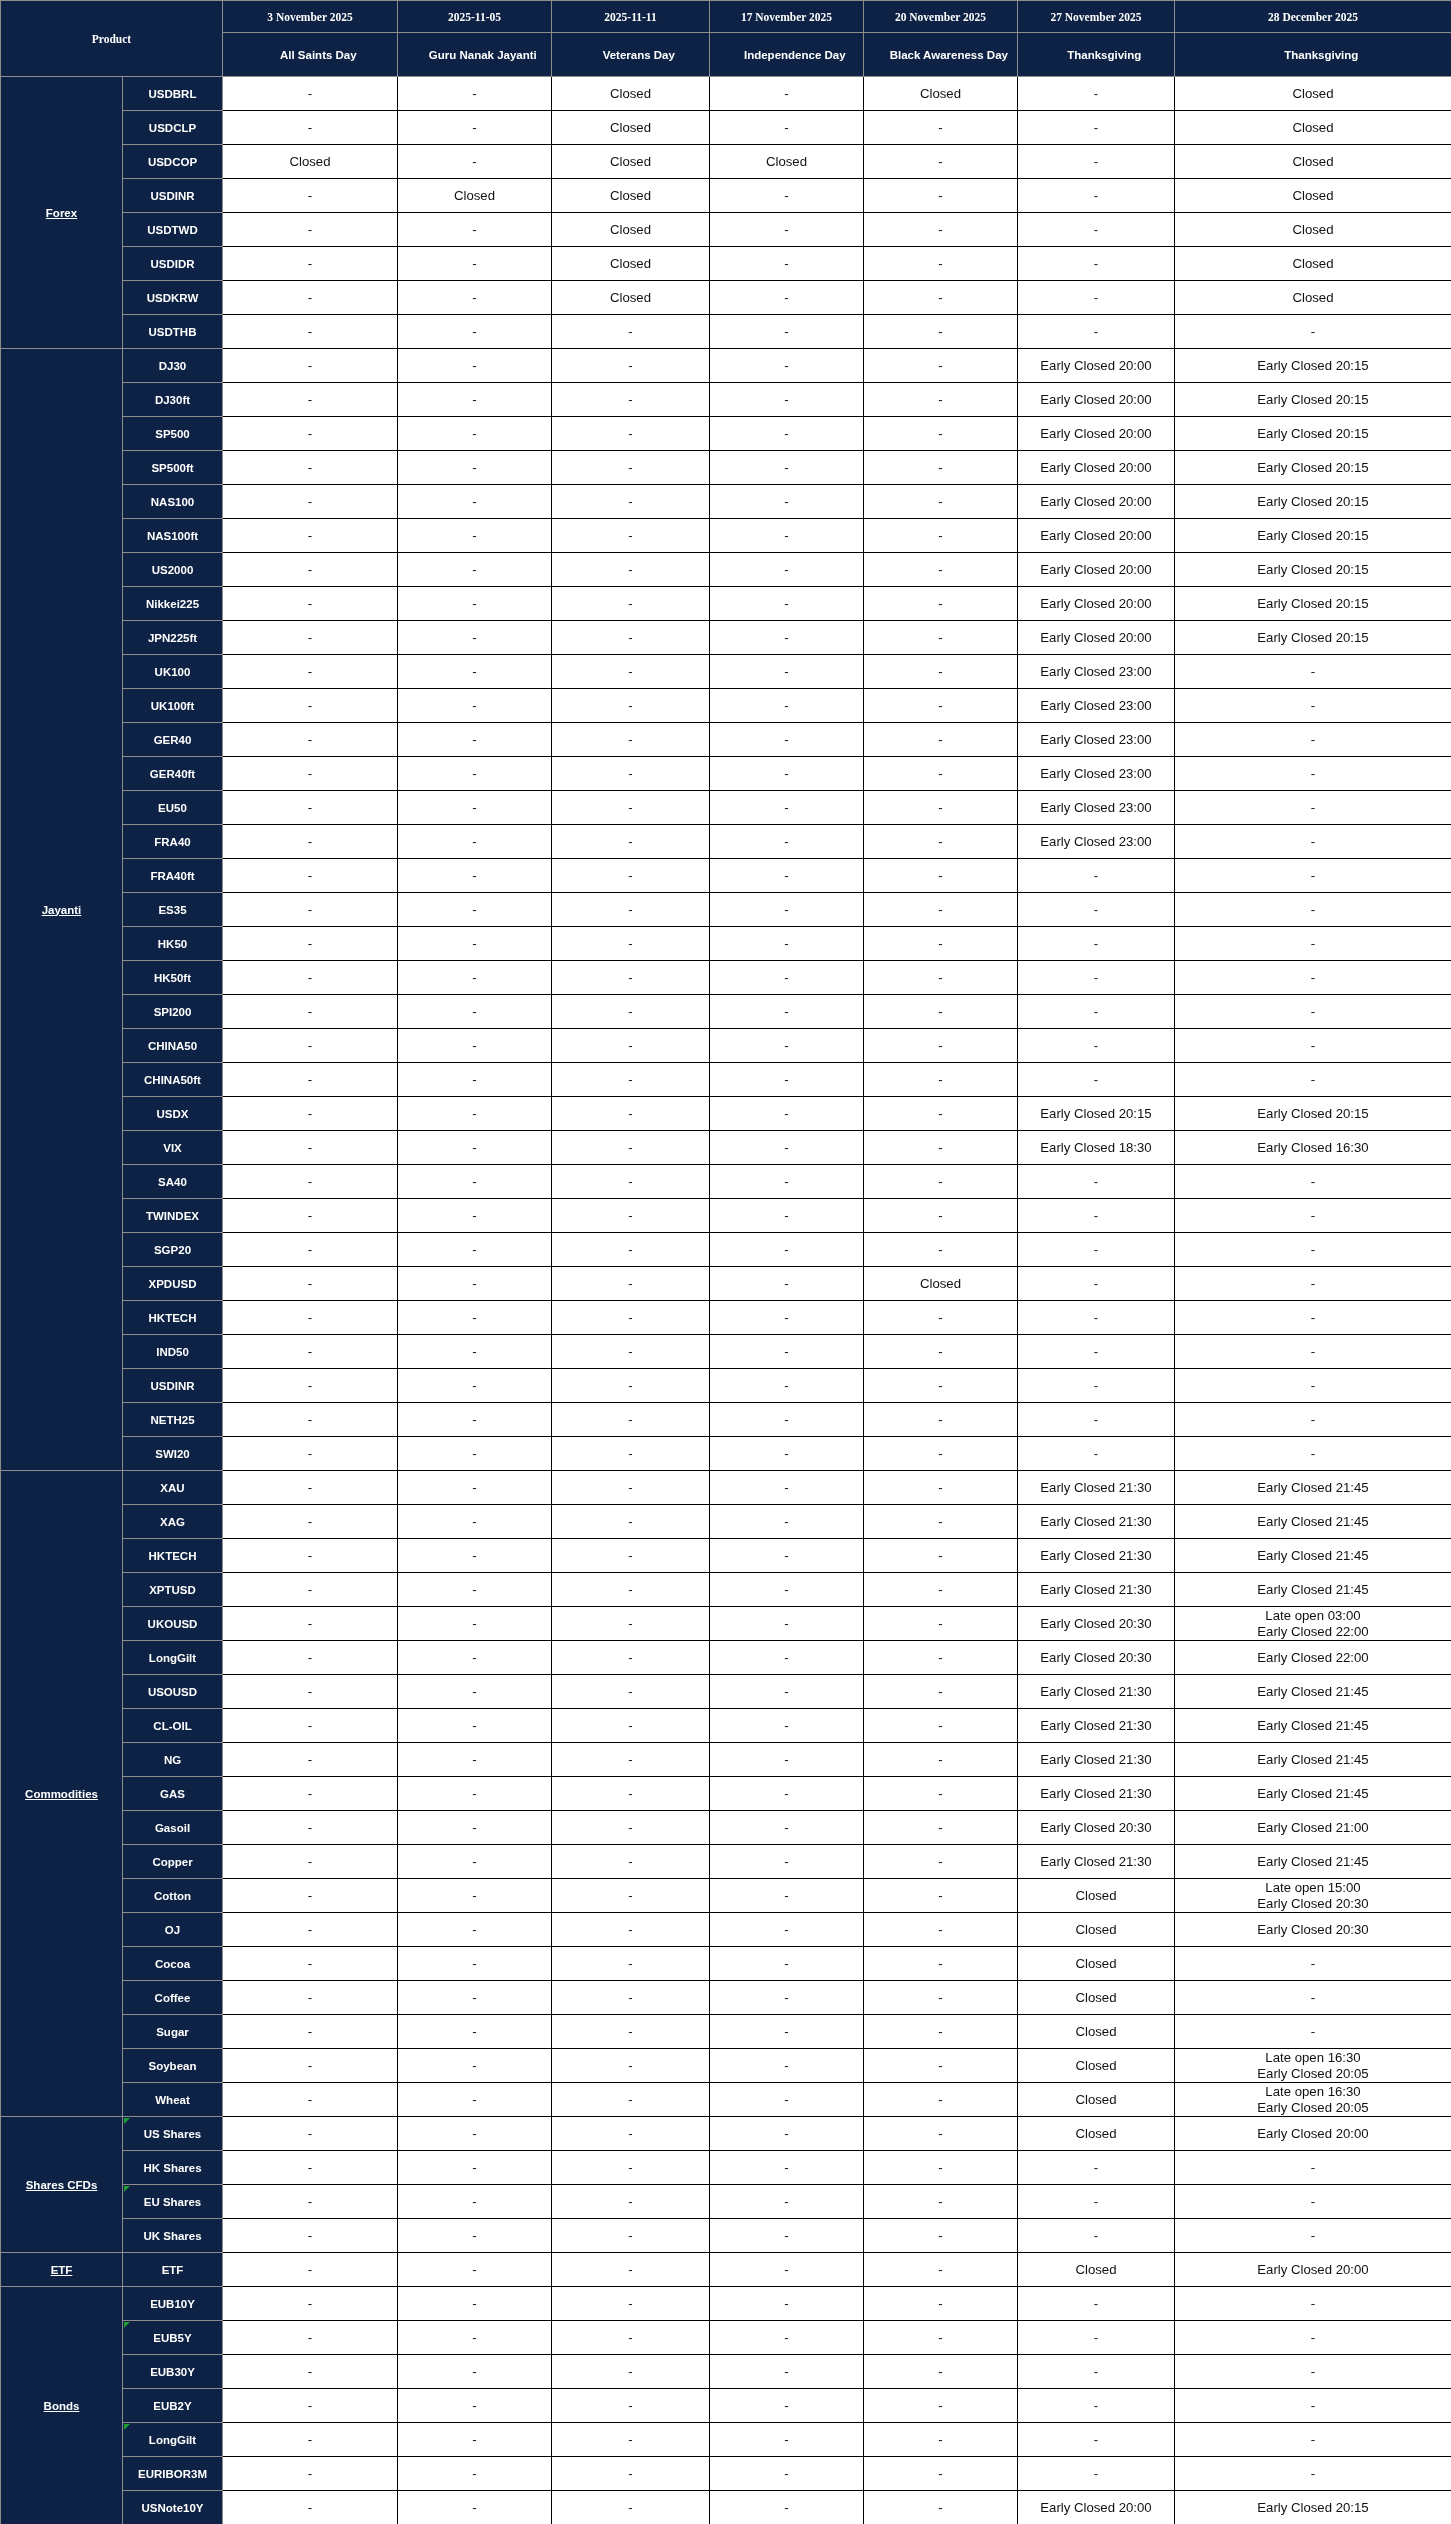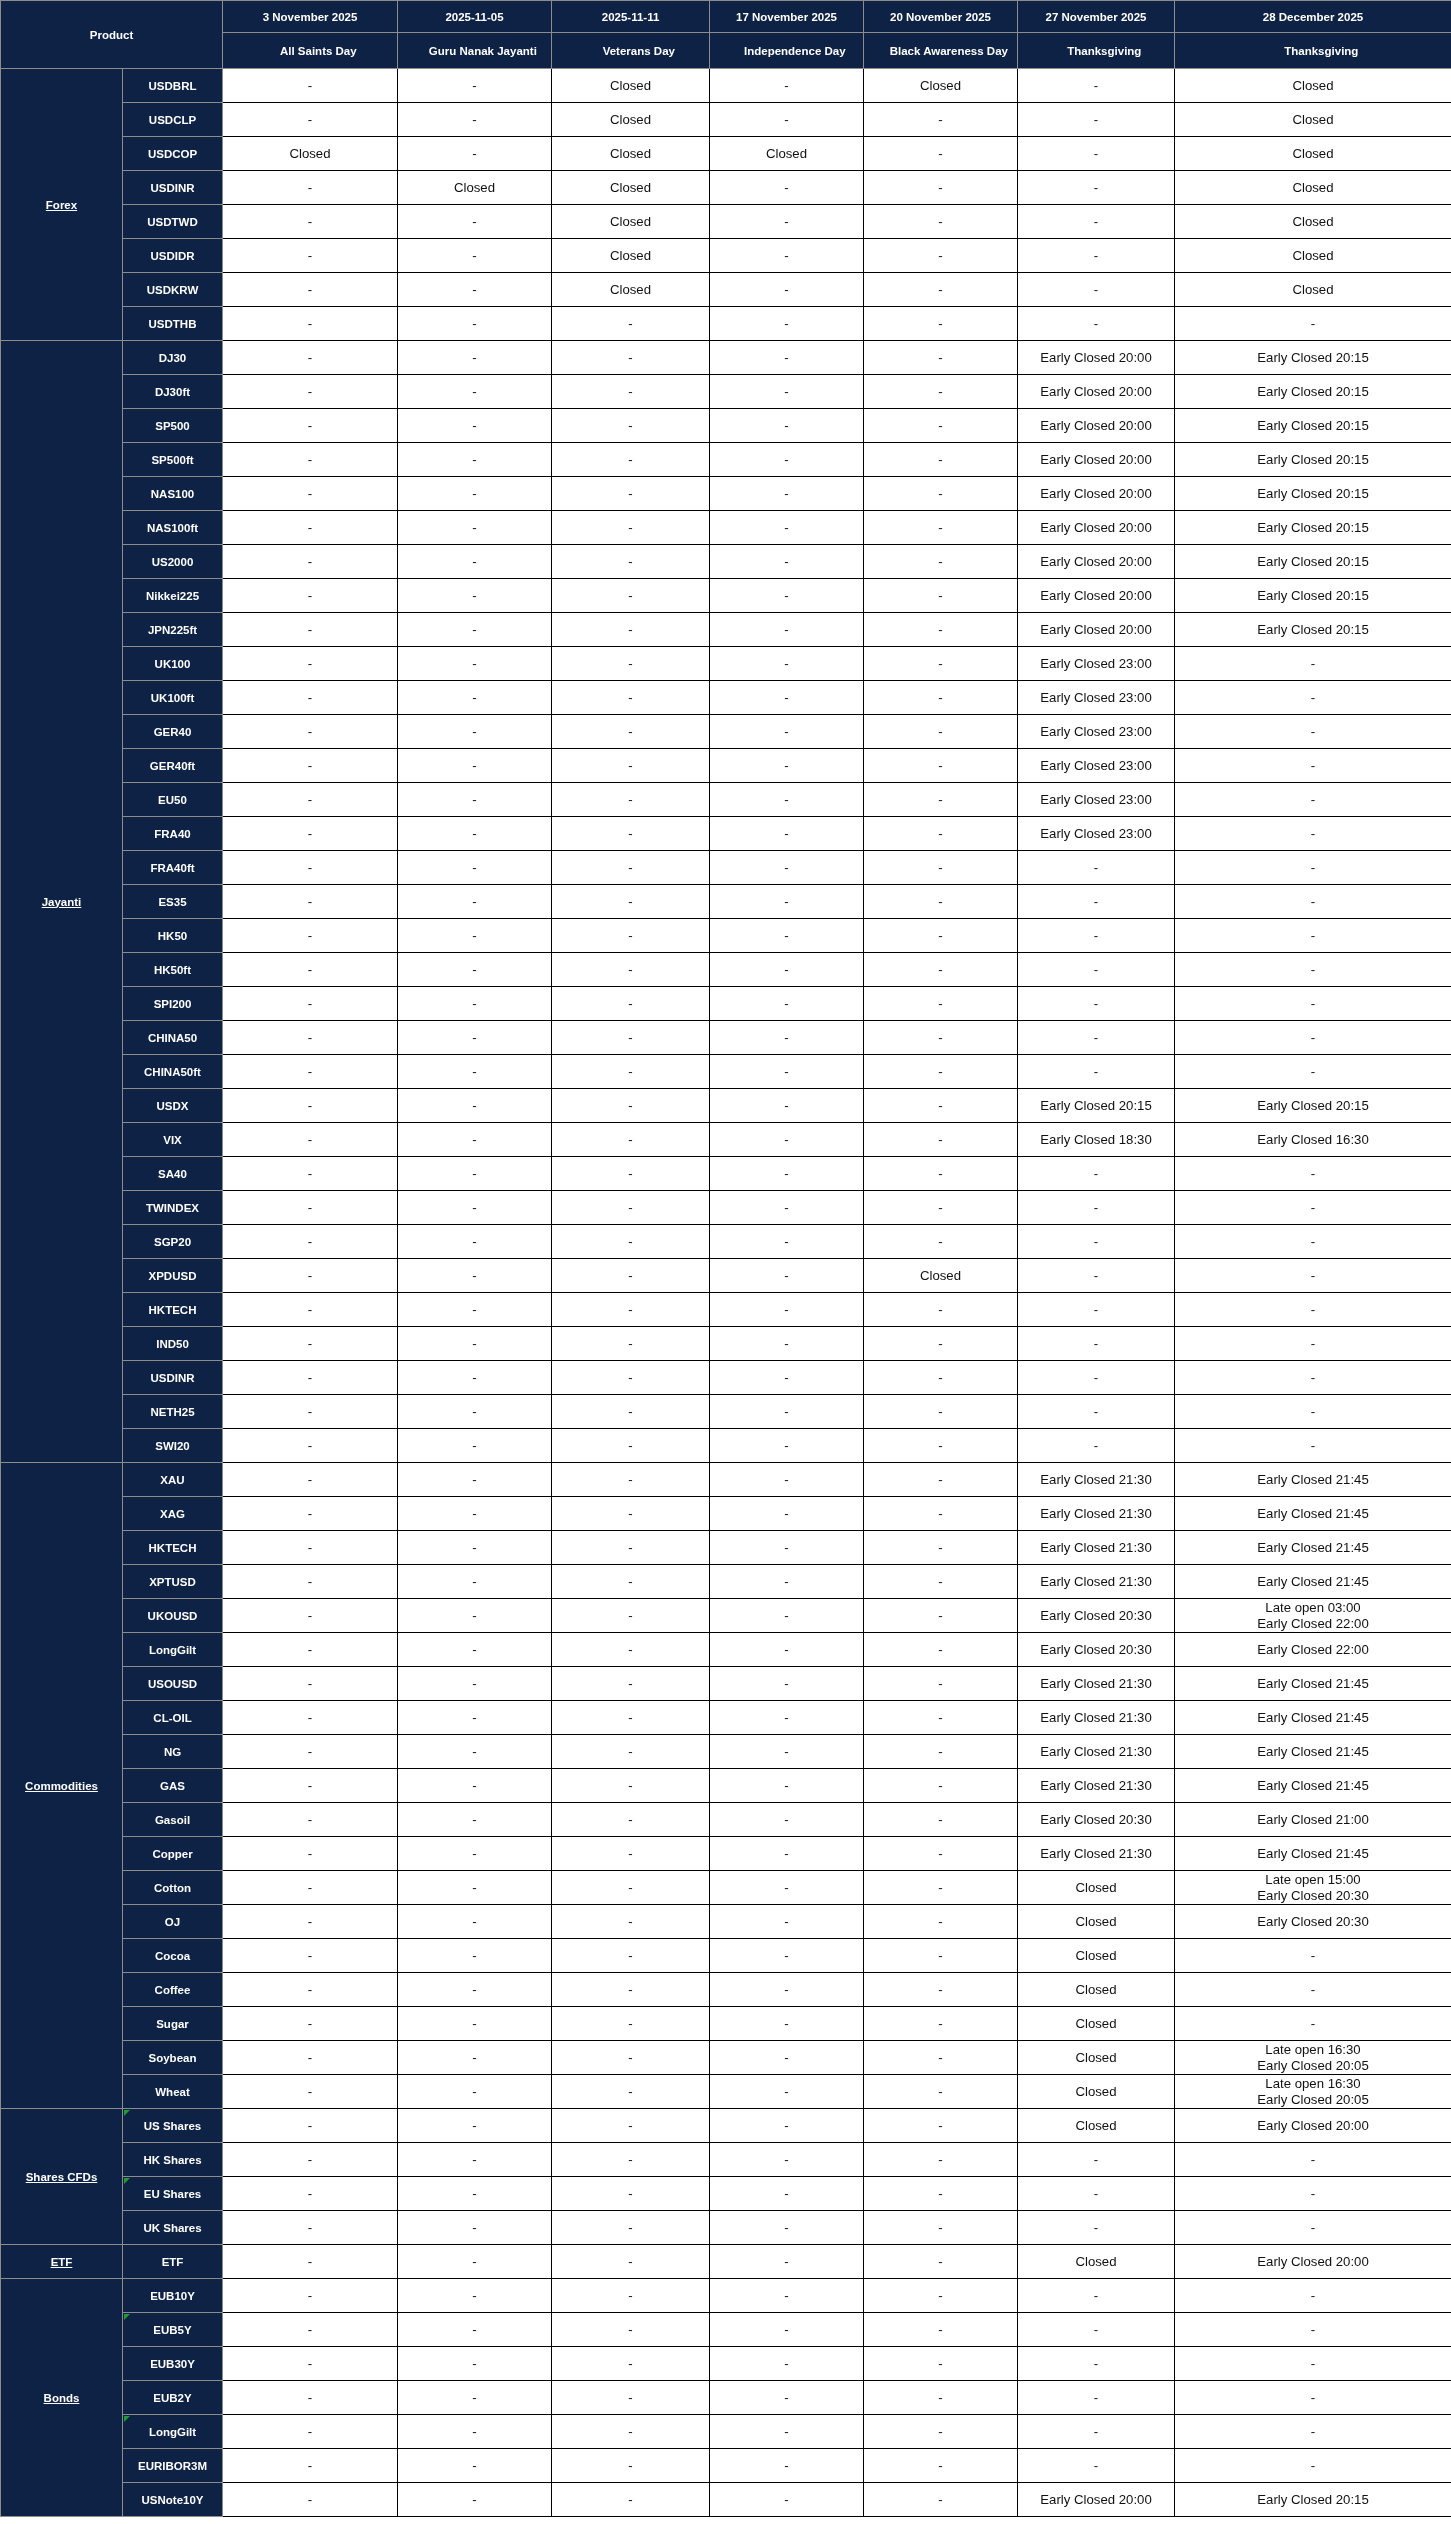--- a/index.html
+++ b/index.html
@@ -18,22 +18,22 @@
   .holiday-table td,.holiday-table th{padding:0 3.4px;box-sizing:border-box;overflow:hidden;}
   .navy{
     background:var(--navy);
     color:#ffffff;
     border:0.9px solid var(--navy-border);
     font-size:11.5px;
     font-weight:600;
     text-align:center;
     vertical-align:middle;
   }
-  .date-row th{height:32px;}
-  .holiday-row th{height:36px;padding-left:20px;}
+  .date-row th{height:32px;font-family:Liberation Serif, serif;}
+  .holiday-row th{height:44px;padding-left:20px;}
   .group-cell{font-size:11.5px;text-decoration:underline;}
   .product-cell{position:relative;height:34px;}
   .data-cell{
     background:#ffffff;
     color:#111111;
     border:1.7px solid var(--data-border);
     font-size:13.2px;
     font-weight:400;
     text-align:center;
     vertical-align:middle;

